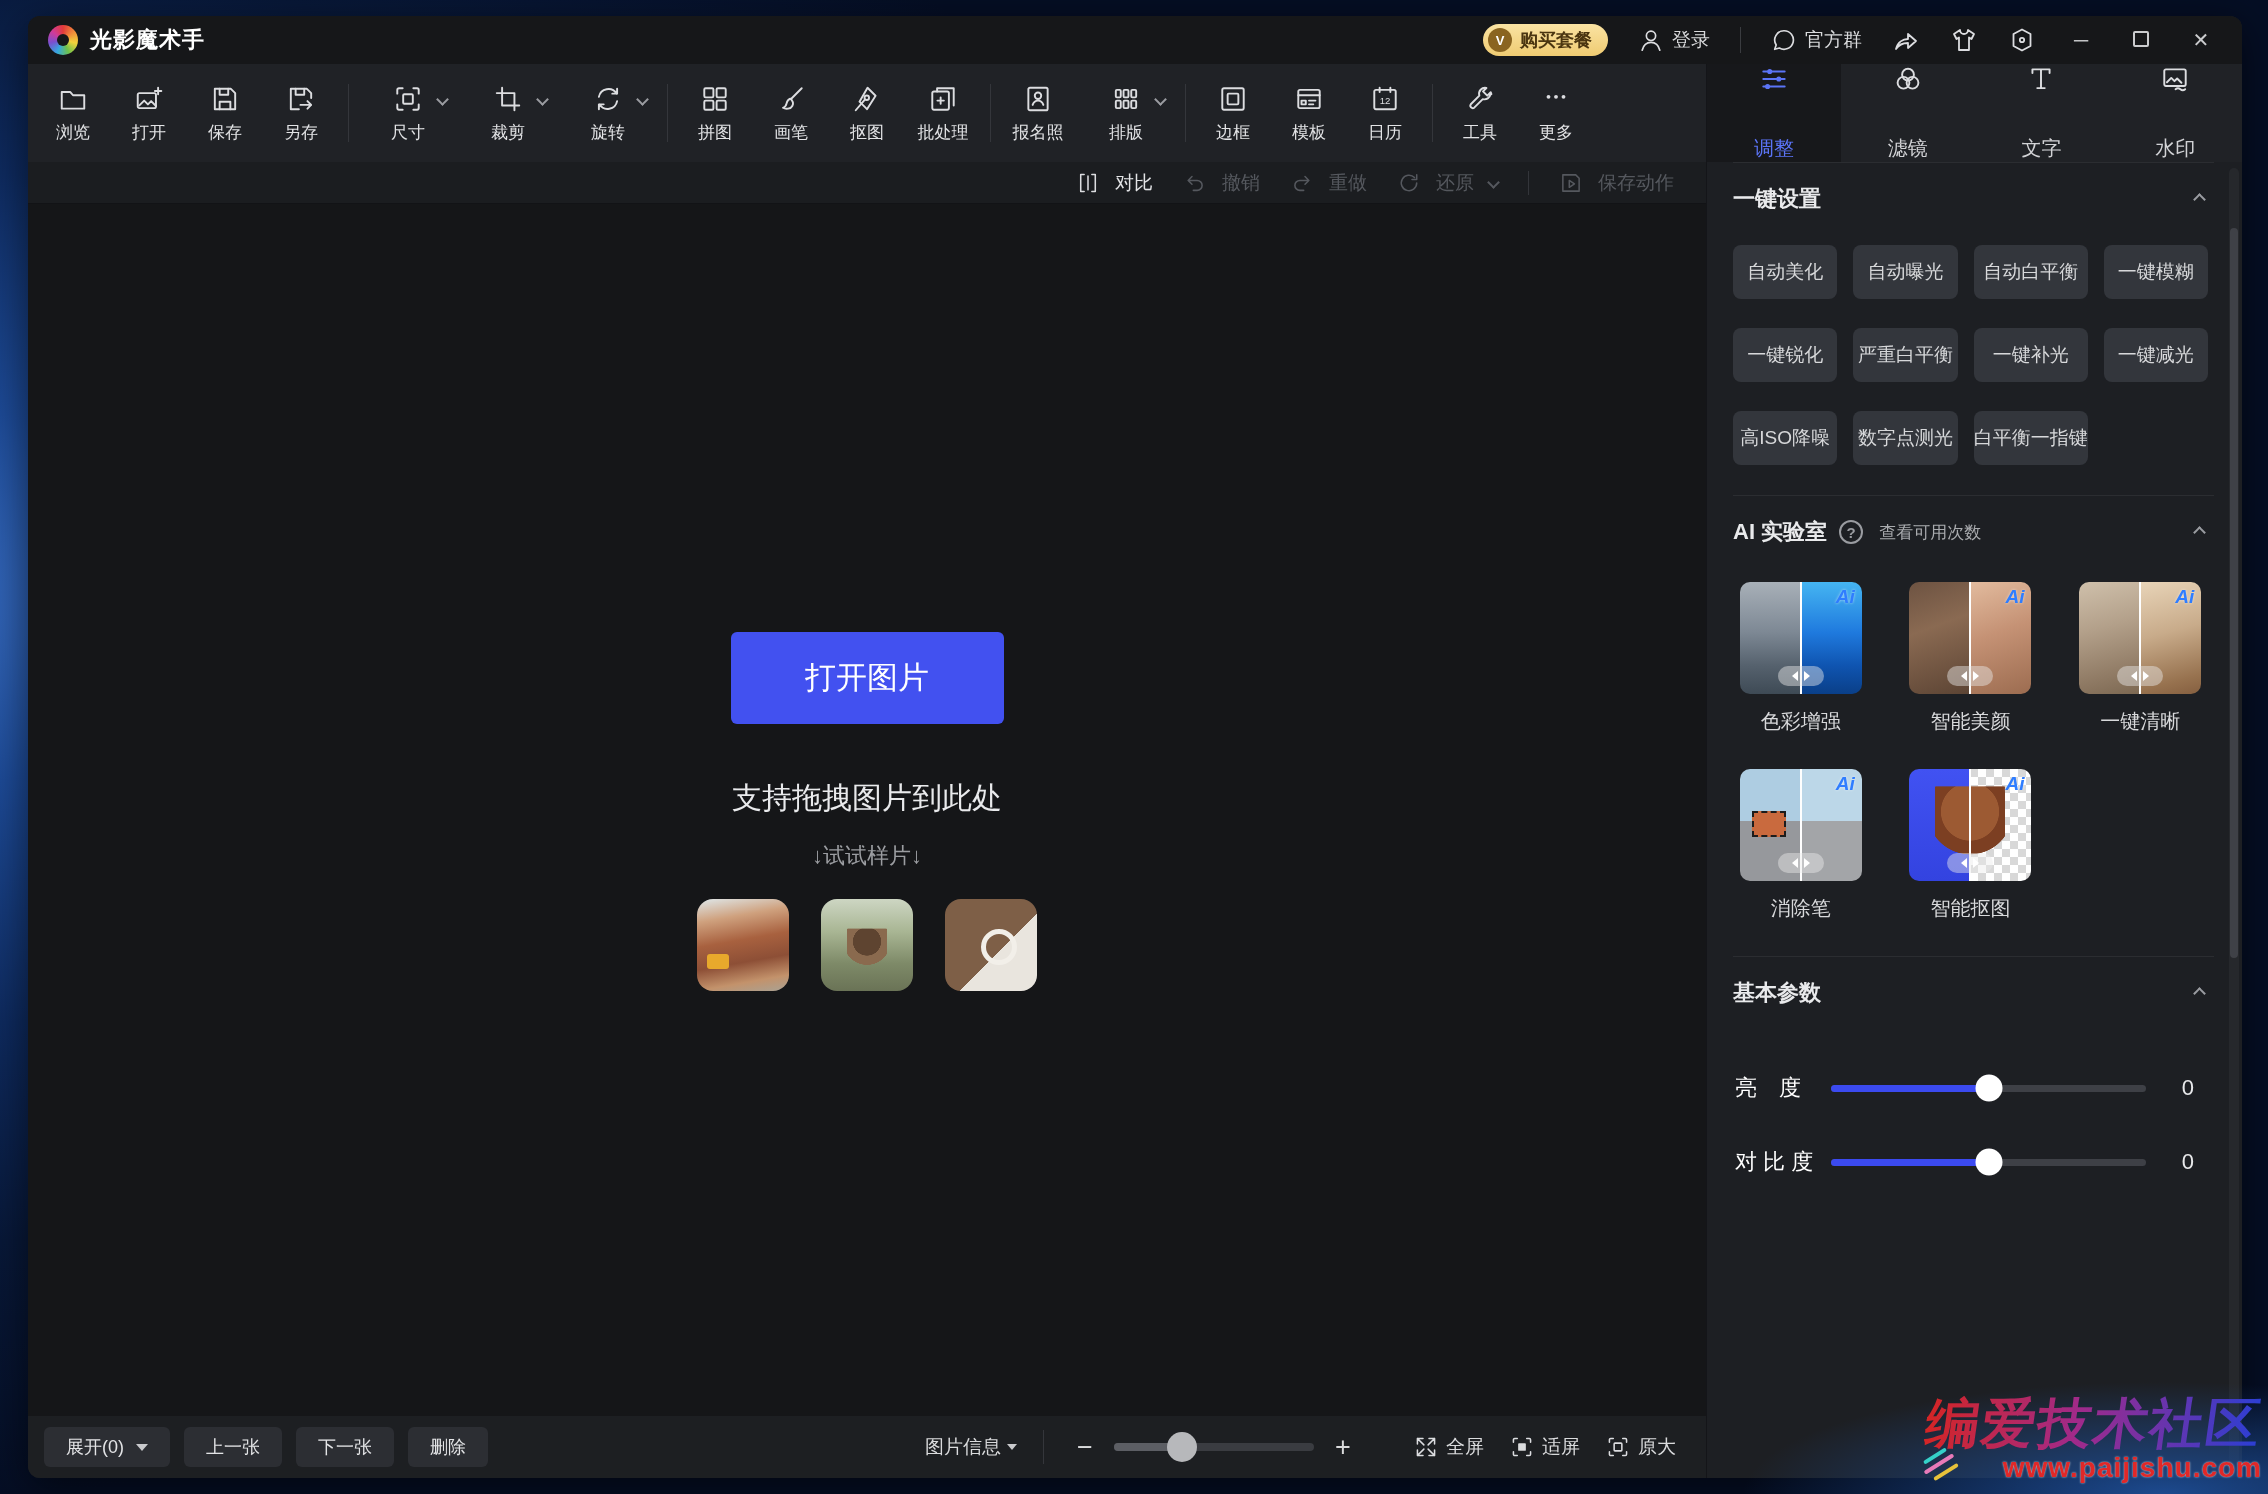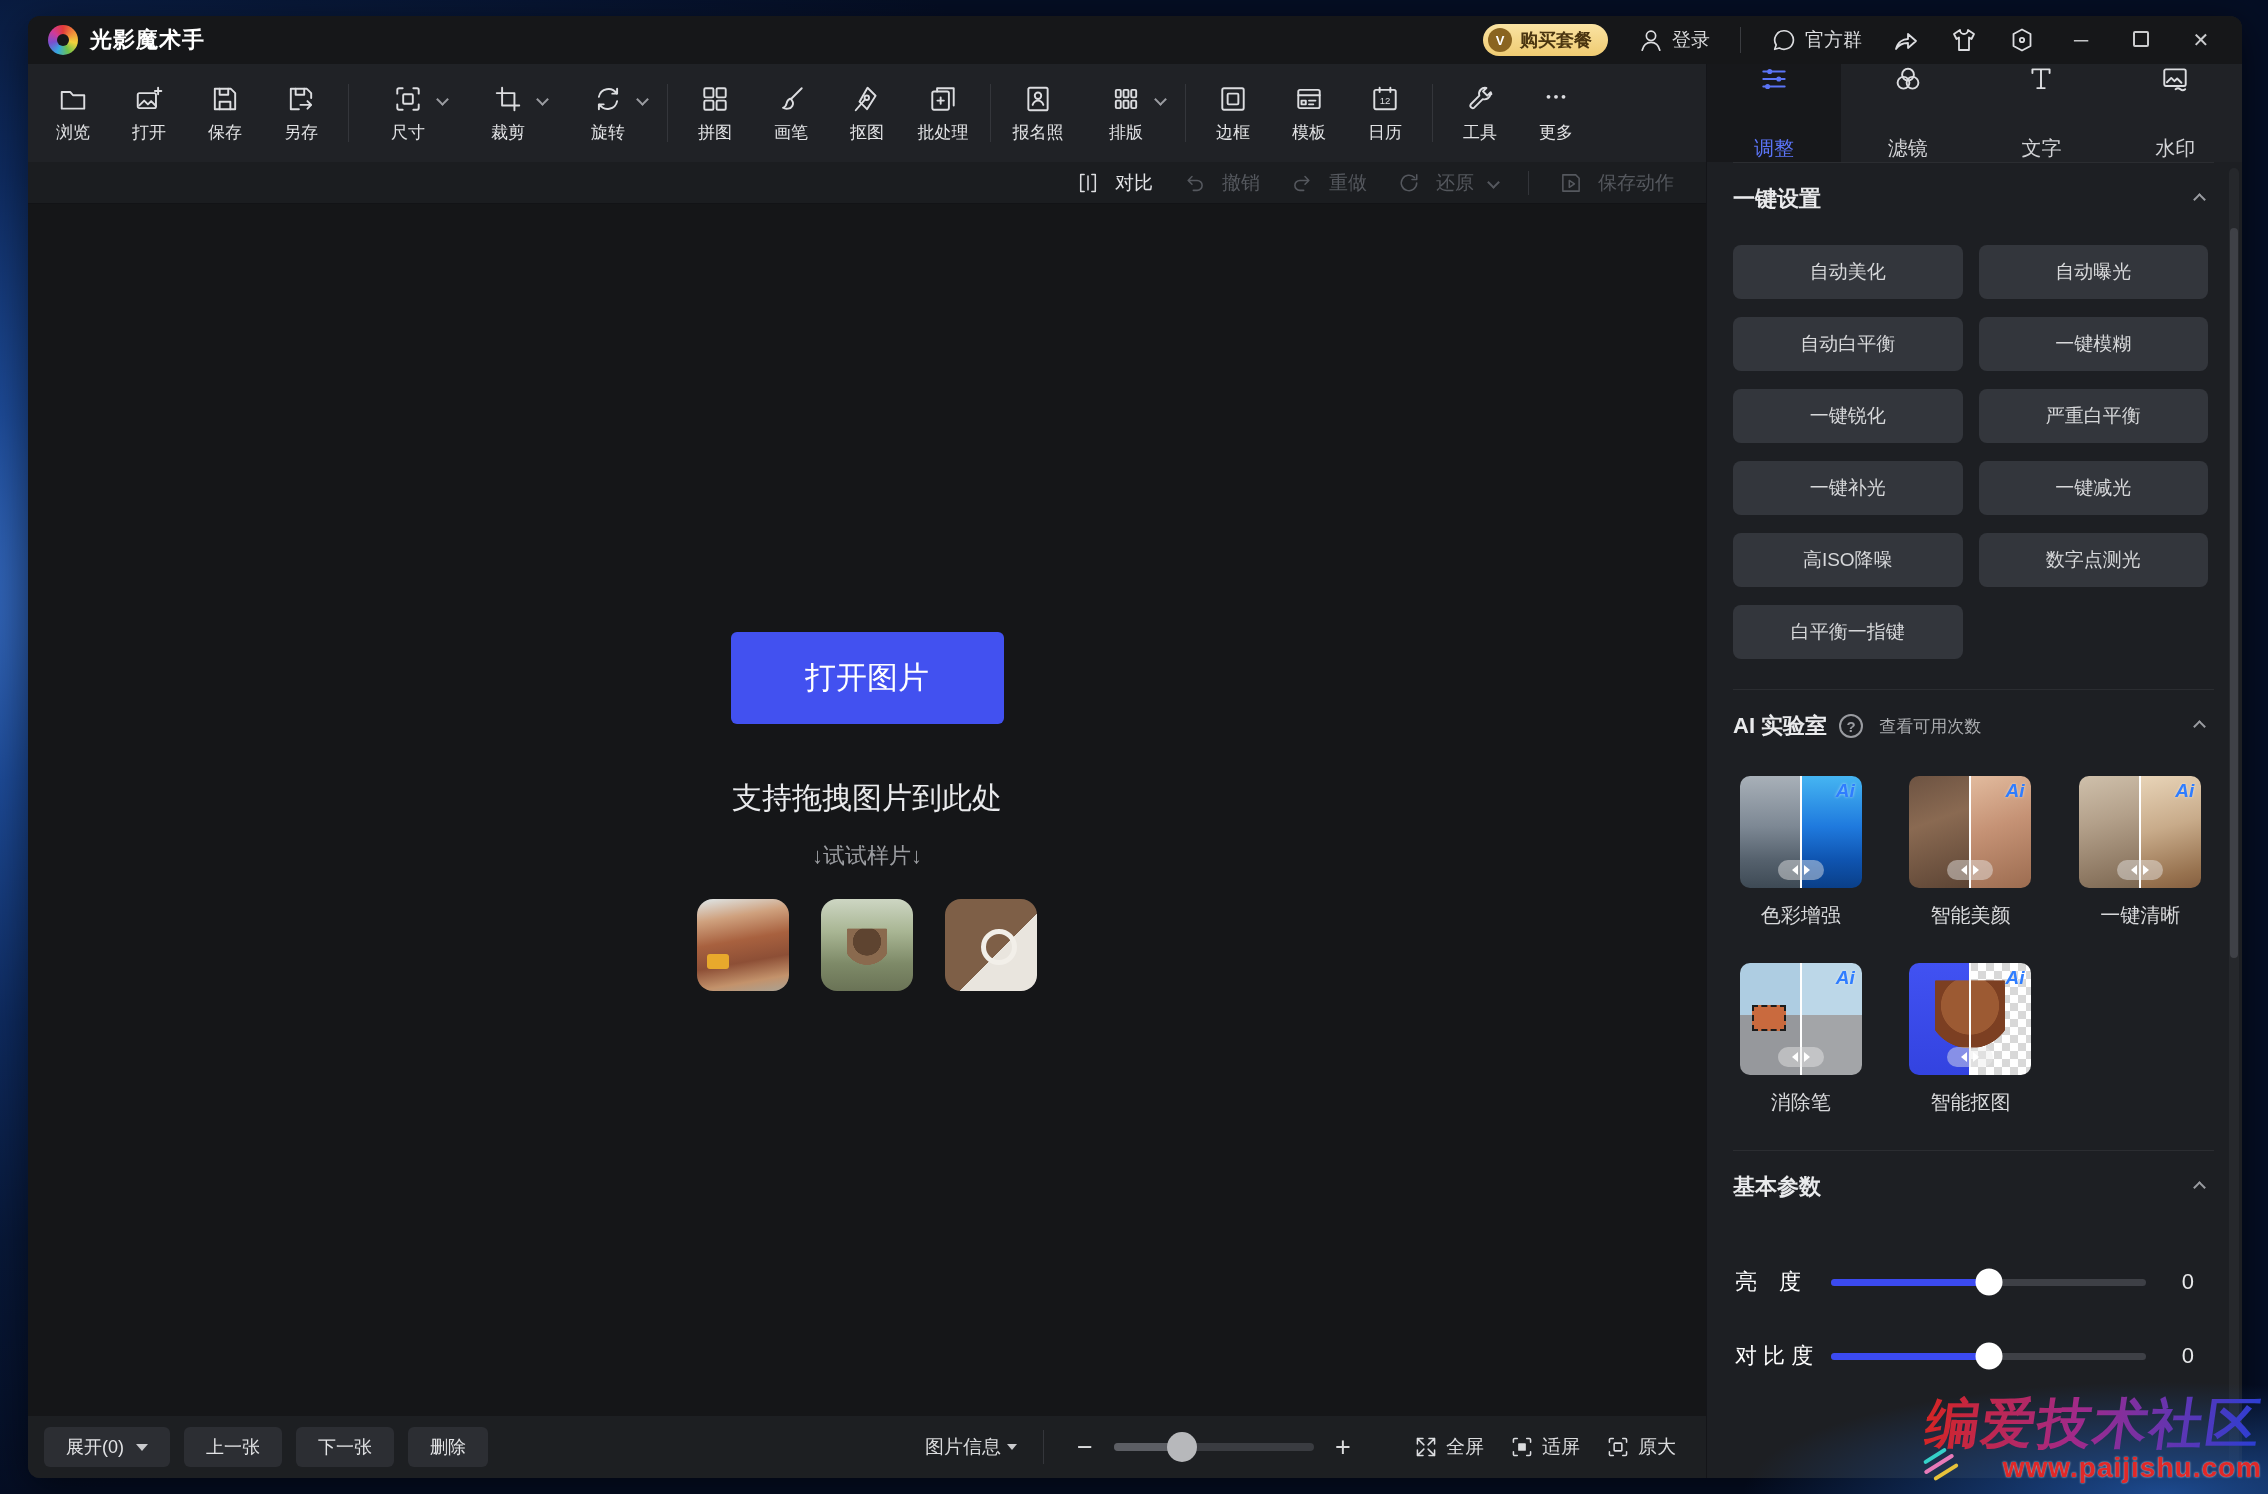--- a/index.html
+++ b/index.html
@@ -92,21 +92,21 @@
   .panel { width:536px; background:#1d1f23; border-left:1px solid #141519; display:flex; flex-direction:column; position:relative; }
   .ptabs { height:98px; display:flex; background:#202226; flex:0 0 auto; }
   .ptab { flex:1; display:flex; flex-direction:column; align-items:center; justify-content:space-between; gap:8px; color:#d2d3d6; font-size:20px; }
   .ptab.active { background:#17181b; color:#5b74f7; }
   .pcontent { flex:1; padding:0 28px 0 26px; position:relative; min-height:0; }
   .sect-head { display:flex; align-items:center; min-height:72px; }
   .sect-title { color:#e9eaec; font-size:22px; font-weight:700; display:flex; align-items:center; gap:12px; }
   .badge { background:#3a3d43; color:#b9bbbf; font-size:15px; font-weight:400; padding:3px 8px; border-radius:4px; }
   .sect-head .chev-d, .sect-head .chev-u { margin-left:auto; margin-right:10px; }
   .pdiv { height:1px; background:#2b2d31; }
-  .grid3 { display:grid; grid-template-columns:repeat(2,1fr); gap:18px 16px; margin:10px 6px 30px 0; }
+  .grid3 { display:grid; grid-template-columns:repeat(4,1fr); gap:29px 16px; margin:10px 6px 30px 0; }
   .gbtn { height:54px; background:#33363c; border:none; border-radius:8px; color:#d7d8da; font-size:19px; font-family:inherit;
     display:flex; align-items:center; justify-content:center; white-space:nowrap; }
   .help-circ { width:24px; height:24px; border:2px solid #9a9ca1; border-radius:50%; color:#9a9ca1; font-size:15px; font-weight:700;
     display:flex; align-items:center; justify-content:center; }
   .usage { color:#a9abae; font-size:17px; font-weight:400; margin-left:4px; }
   .aigrid { display:grid; grid-template-columns:repeat(3,1fr); gap:34px 38px; margin:14px 8px 34px 2px; }
   .ai-item { display:flex; flex-direction:column; align-items:center; }
   .thumb { width:122px; height:112px; border-radius:10px; position:relative; overflow:hidden; }
   .thumb .half { position:absolute; top:0; bottom:0; width:50%; } .thumb .hl{left:0;} .thumb .hr{right:0;}
   .thumb .split { position:absolute; left:50%; top:0; bottom:0; width:2px; background:#fff; transform:translateX(-50%); z-index:3; }

